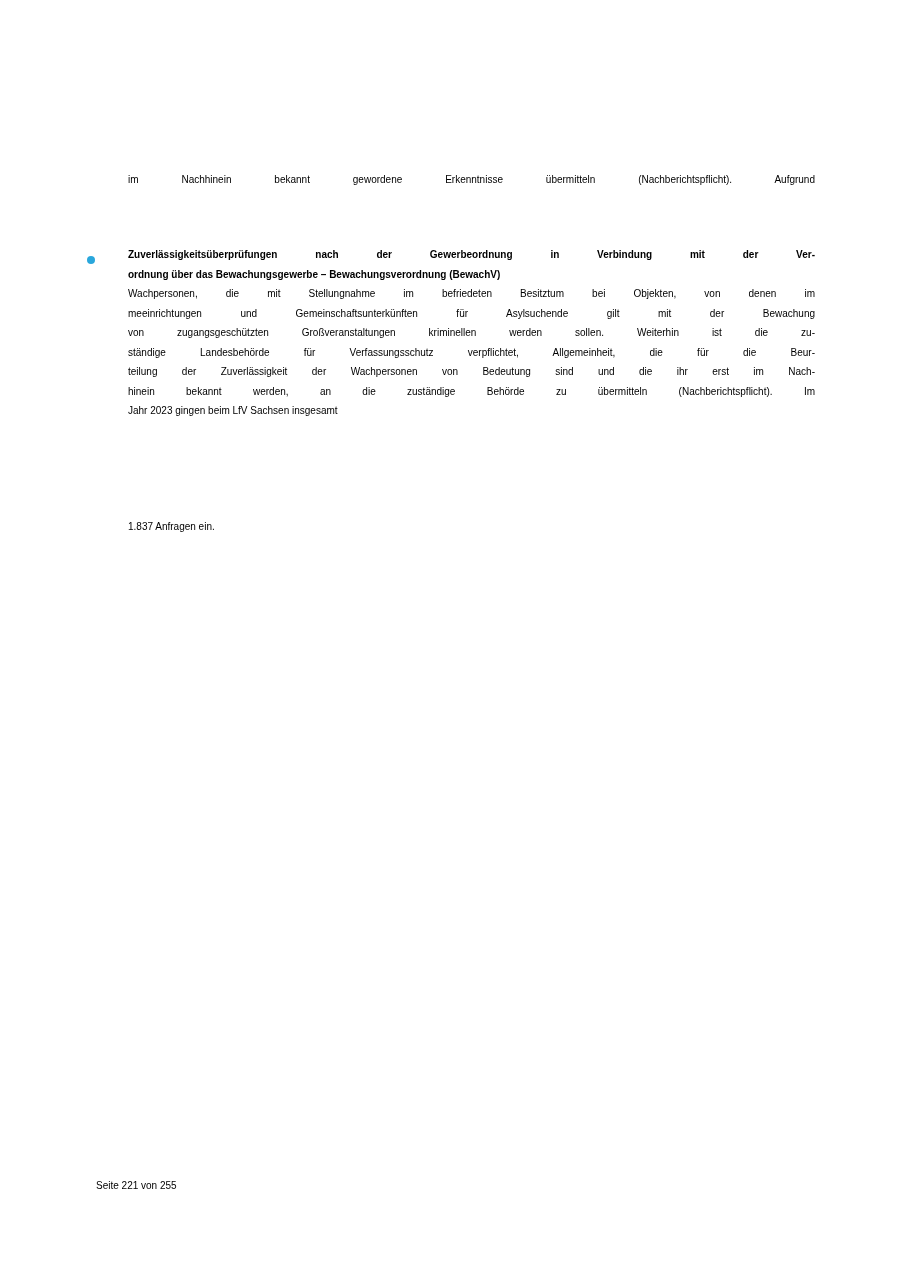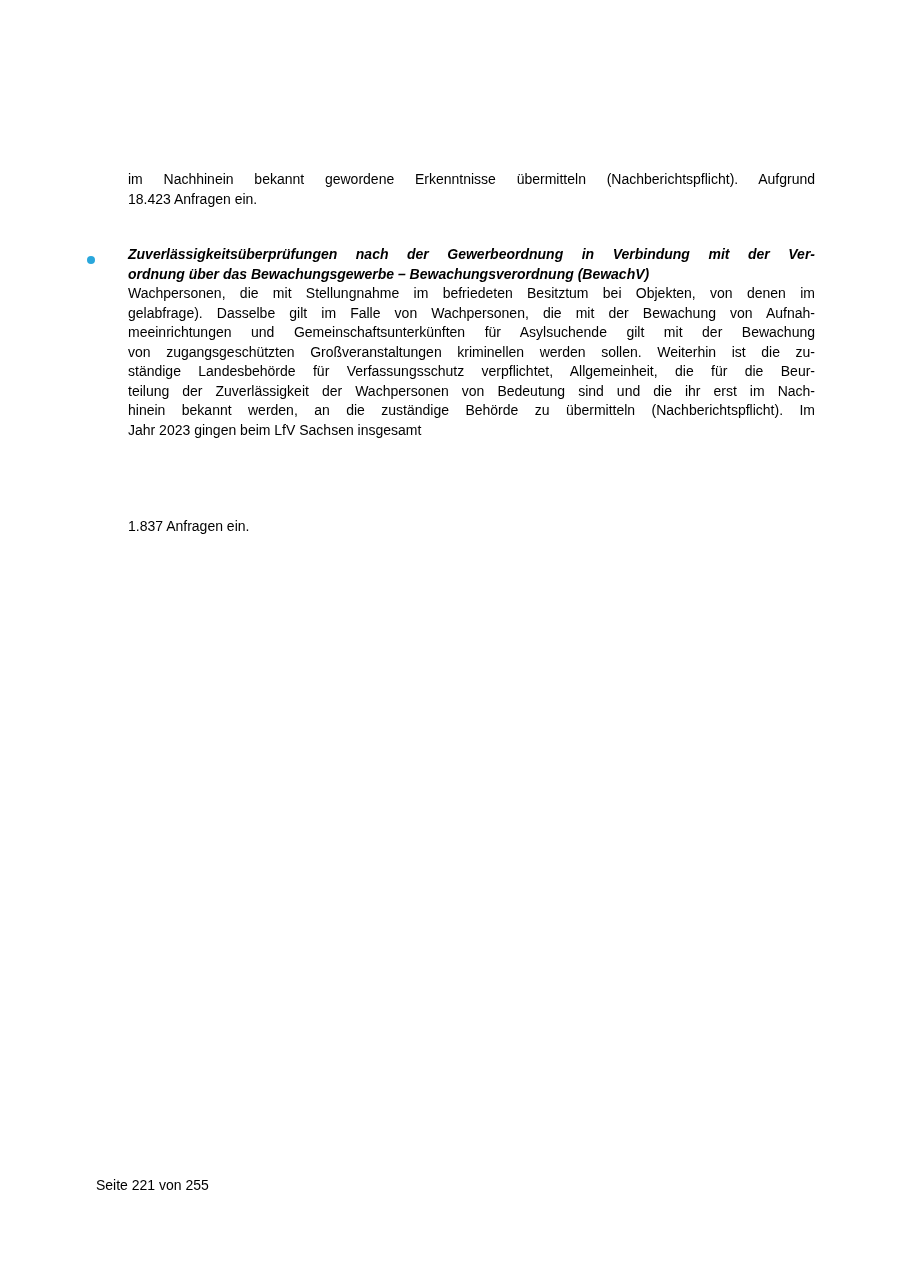--- a/index.html
+++ b/index.html
@@ -2,36 +2,36 @@
 <html><head>
 <meta charset="utf-8">
 <style>
   html, body { margin: 0; padding: 0; background: #ffffff; }
   .page {
     position: relative;
     width: 900px;
     height: 1273px;
     background: #ffffff;
     font-family: "Liberation Sans", "DejaVu Sans", sans-serif;
-    font-size: 14px;
+    font-size: 10px;
     line-height: 19.5px;
     color: #000000;
     overflow: hidden;
   }
   .textblock {
     position: absolute;
     left: 128px;
     width: 687px;
   }
   .intro-block  { top: 170px; }
   .bullet-block { top: 245px; }
   .count-block  { top: 517px; }
   .line { text-align: left; white-space: nowrap; }
   .jl   { text-align: justify; text-align-last: justify; white-space: normal; }
-  .bold { font-weight: 700; font-style: italic; }
+  .bold { font-weight: 700; }
   .bullet-dot {
     position: absolute;
     left: 87px;
     top: 256px;
     width: 8px;
     height: 8px;
     border-radius: 50%;
     background: #2aa7dc;
   }
   .footer {
@@ -40,30 +40,28 @@
     top: 1176px;
   }
 </style>
 </head>
 <body>
 
 <div class="page" style="background: rgb(255, 255, 255); color: rgb(0, 0, 0);">
 
   <div class="textblock intro-block">
     <div class="jl">im Nachhinein bekannt gewordene Erkenntnisse übermitteln (Nachberichtspflicht). Aufgrund</div>
-    <div class="line">18.423 Anfragen ein.</div>
   </div>
 
   <div class="bullet-dot" style="background: rgb(42, 167, 220);"></div>
 
   <div class="textblock bullet-block">
     <div class="jl bold">Zuverlässigkeitsüberprüfungen nach der Gewerbeordnung in Verbindung mit der Ver-</div>
     <div class="line bold">ordnung über das Bewachungsgewerbe – Bewachungsverordnung (BewachV)</div>
     <div class="jl">Wachpersonen, die mit Stellungnahme im befriedeten Besitztum bei Objekten, von denen im</div>
-    <div class="jl">gelabfrage). Dasselbe gilt im Falle von Wachpersonen, die mit der Bewachung von Aufnah-</div>
     <div class="jl">meeinrichtungen und Gemeinschaftsunterkünften für Asylsuchende gilt mit der Bewachung</div>
     <div class="jl">von zugangsgeschützten Großveranstaltungen kriminellen werden sollen. Weiterhin ist die zu-</div>
     <div class="jl">ständige Landesbehörde für Verfassungsschutz verpflichtet, Allgemeinheit, die für die Beur-</div>
     <div class="jl">teilung der Zuverlässigkeit der Wachpersonen von Bedeutung sind und die ihr erst im Nach-</div>
     <div class="jl">hinein bekannt werden, an die zuständige Behörde zu übermitteln (Nachberichtspflicht). Im</div>
     <div class="line">Jahr 2023 gingen beim LfV Sachsen insgesamt</div>
   </div>
 
   <div class="textblock count-block">
     <div class="line">1.837 Anfragen ein.</div>

